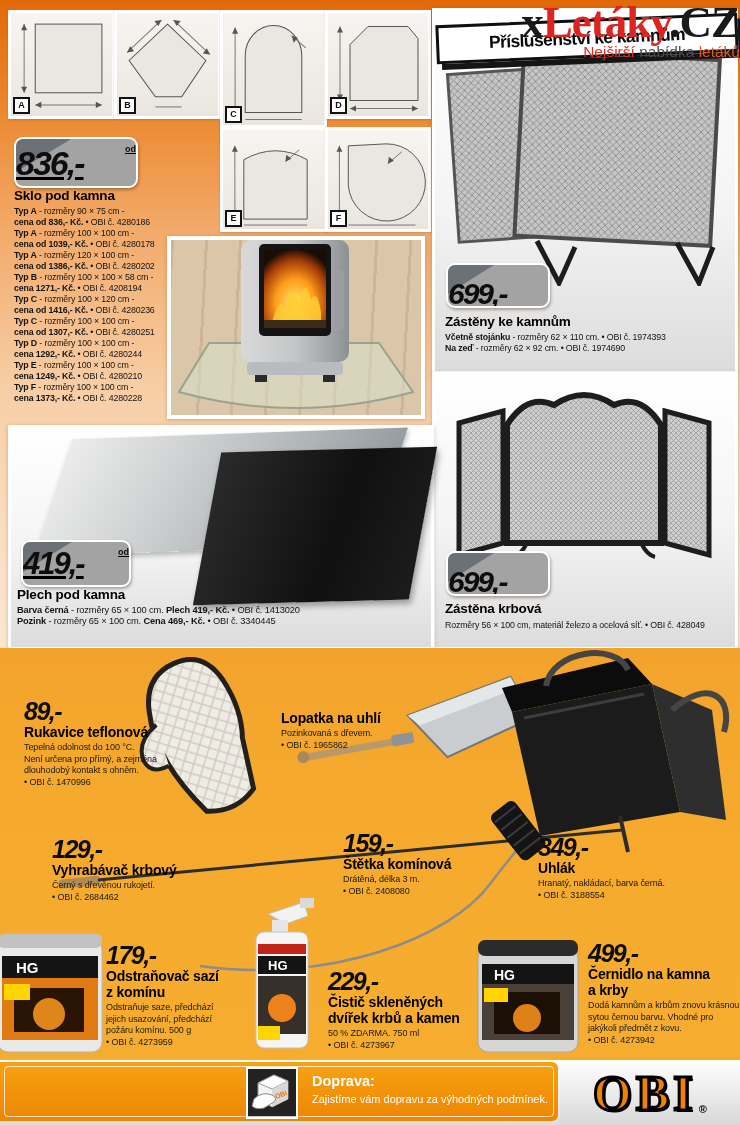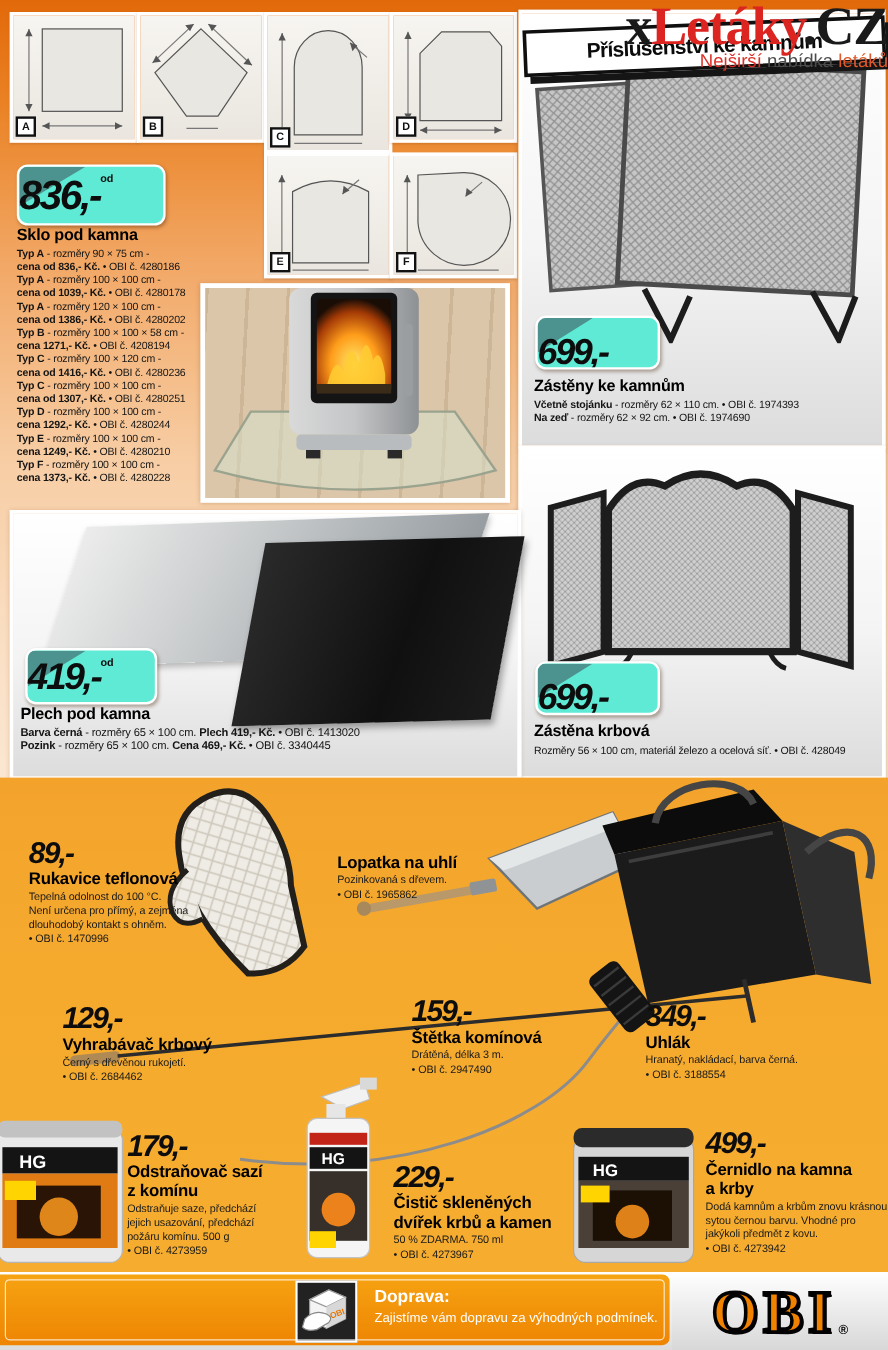--- a/index.html
+++ b/index.html
@@ -12,22 +12,22 @@
   .diag{position:absolute;background:linear-gradient(180deg,#f7f5f1,#eae6df);border:3px solid #fff;box-shadow:0 1px 2px rgba(120,60,10,.25);}
   .diag svg{display:block;width:100%;height:100%;}
   .diag-label{position:absolute;left:2px;bottom:2px;width:13px;height:13px;background:#fff;border:2px solid #111;
               font:700 9px/13px "Liberation Sans",sans-serif;text-align:center;color:#111;}
 
   
   .panel{position:absolute;background:linear-gradient(180deg,#ffffff 0%,#f4f4f4 55%,#dcdcdc 100%);
          border:3px solid #fff;box-shadow:0 1px 4px rgba(120,60,10,.3);}
 
   
-  .badge{position:absolute;background:#5eead4;border:2px solid #fff;border-radius:9px;
-         box-shadow:1px 2px 3px rgba(60,30,0,.35);overflow:hidden;display:flex;align-items:center;justify-content:flex-start;}
+  .badge{position:absolute;background:#a3a3a3;border:2px solid #fff;border-radius:9px;
+         box-shadow:1px 2px 3px rgba(60,30,0,.35);overflow:hidden;display:flex;align-items:center;justify-content:space-between;text-decoration:underline;}
   .badge::before{content:"";position:absolute;left:0;top:0;width:46%;height:70%;
                  background:rgba(62,72,84,.55);clip-path:polygon(0 0,100% 0,0 100%);}
   .badge .pv{position:relative;font:italic 700 34px/1 "Liberation Sans",sans-serif;color:#0d0d0d;letter-spacing:-2px;}
   .badge .od{position:relative;font:700 9px/1 "Liberation Sans",sans-serif;color:#0d0d0d;align-self:flex-start;margin-top:6px;}
   .badge.mid .pv{font-size:31px;}
   .badge.sm .pv{font-size:30px;margin-top:16px;}
 
   .ptitle{position:absolute;font:700 13.5px/15px "Liberation Sans",sans-serif;color:#000;letter-spacing:-.2px;white-space:nowrap;}
   .pl{font-size:8.8px;line-height:11px;color:#141414;letter-spacing:-.15px;white-space:nowrap;}
   .pl .b{font-weight:700;}
@@ -422,21 +422,21 @@
       <div>Černý s dřevěnou rukojetí.</div>
         <div>• OBI č. 2684462</div>
     </div>
   </div>
 
   <div class="bp" style="left:343px;top:182px;width:190px">
     <div class="bp-price">159,-</div>
     <div class="bp-title">Štětka komínová</div>
     <div class="bp-desc">
       <div>Drátěná, délka 3 m.</div>
-        <div>• OBI č. 2947490</div>
+        <div>• OBI č. 2408080</div>
     </div>
   </div>
 
   <div class="bp" style="left:538px;top:186px;width:200px">
     <div class="bp-price">349,-</div>
     <div class="bp-title">Uhlák</div>
     <div class="bp-desc">
       <div>Hranatý, nakládací, barva černá.</div>
         <div>• OBI č. 3188554</div>
     </div>

